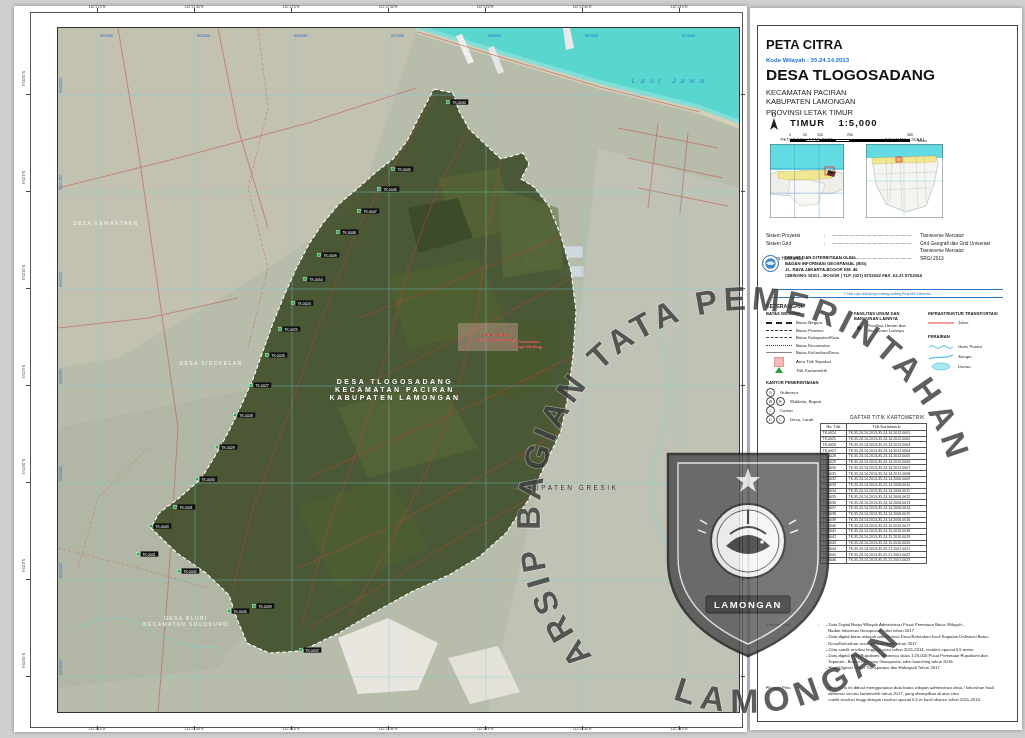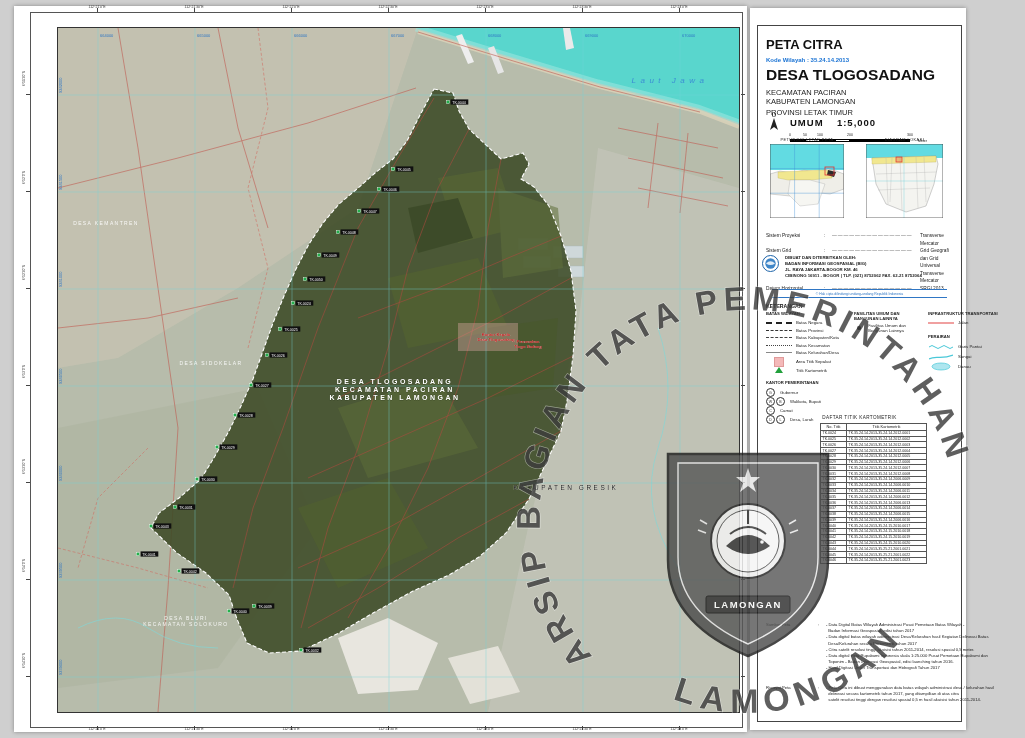--- a/index.html
+++ b/index.html
@@ -18,21 +18,21 @@
   
   text{font-family:"Liberation Sans",sans-serif;}
   .gridlbl{fill:#2f76c4;font-size:4px;}
   .lbl-village{fill:#fff;font-weight:bold;font-size:7px;letter-spacing:2.5px;text-anchor:middle;stroke:#2a3518;stroke-width:.3;paint-order:stroke;}
   .lbl-regency{fill:#1d1d1d;font-size:6.5px;letter-spacing:2.5px;text-anchor:middle;stroke:#fff;stroke-width:.2;paint-order:stroke;}
   .lbl-faint{fill:rgba(255,255,255,.88);font-size:5px;letter-spacing:1.4px;text-anchor:middle;}
   .lbl-sea{fill:#3b8fd4;font-size:8px;font-style:italic;letter-spacing:4.5px;text-anchor:middle;}
   .lbl-poi{fill:#c42222;font-size:4.2px;font-weight:bold;text-anchor:middle;stroke:#fff;stroke-width:.15;paint-order:stroke;}
   .tk-text{fill:#fff;font-size:3.6px;}
   
-  #info-sheet{left:750px;top:8px;width:216px;height:722px;}
+  #info-sheet{left:750px;top:8px;width:272px;height:722px;}
   #panel-frame{position:absolute;left:7px;top:17px;right:4px;bottom:8px;border:1px solid #444;}
   .sec{position:absolute;left:0;right:0;padding:0 8px;box-sizing:border-box;}
   .h-maptype{font-size:13px;font-weight:bold;color:#111;}
   .h-kode{font-size:6px;font-weight:bold;color:#1a73d4;margin-top:5px;}
   .h-village{font-size:15.5px;font-weight:bold;color:#111;margin-top:3px;}
   .h-admin{font-size:7.5px;color:#222;line-height:9px;margin-top:4px;}
   .h-prov{font-size:7.5px;color:#222;margin-top:2px;}
   .scale-row{display:flex;align-items:flex-start;gap:8px;}
   .north{width:16px;text-align:center;font-size:6px;font-weight:bold;color:#222;}
   .skala{font-size:9.5px;font-weight:bold;color:#111;letter-spacing:1px;}
@@ -401,21 +401,21 @@
 
     <div class="sec" style="top:86px;">
       <div class="scale-row">
         <div class="north">
           <div>U</div>
           <svg width="10" height="14" viewBox="0 0 10 14">
             <polygon points="5,0 9,12 5,9 1,12" fill="#222"></polygon>
           </svg>
         </div>
         <div>
-          <span class="skala">UMUM</span>&nbsp;&nbsp;
+          <span class="skala">TIMUR</span>&nbsp;&nbsp;
           <span class="skala">1:5,000</span>
           <div class="sbar" id="scalebar">
               <div class="seg" style="left: 0px; width: 15px; background: rgb(0, 0, 0);"></div>
               <div class="seg" style="left: 15px; width: 15px; background: rgb(255, 255, 255);"></div>
               <div class="seg" style="left: 30px; width: 15px; background: rgb(0, 0, 0);"></div>
               <div class="seg" style="left: 45px; width: 15px; background: rgb(255, 255, 255);"></div>
               <div class="seg" style="left: 60px; width: 60px; background: rgb(0, 0, 0);"></div>
               <span class="tick-lbl" style="left: 0px;">0</span>
               <span class="tick-lbl" style="left: 15px;">50</span>
               <span class="tick-lbl" style="left: 30px;">100</span>

